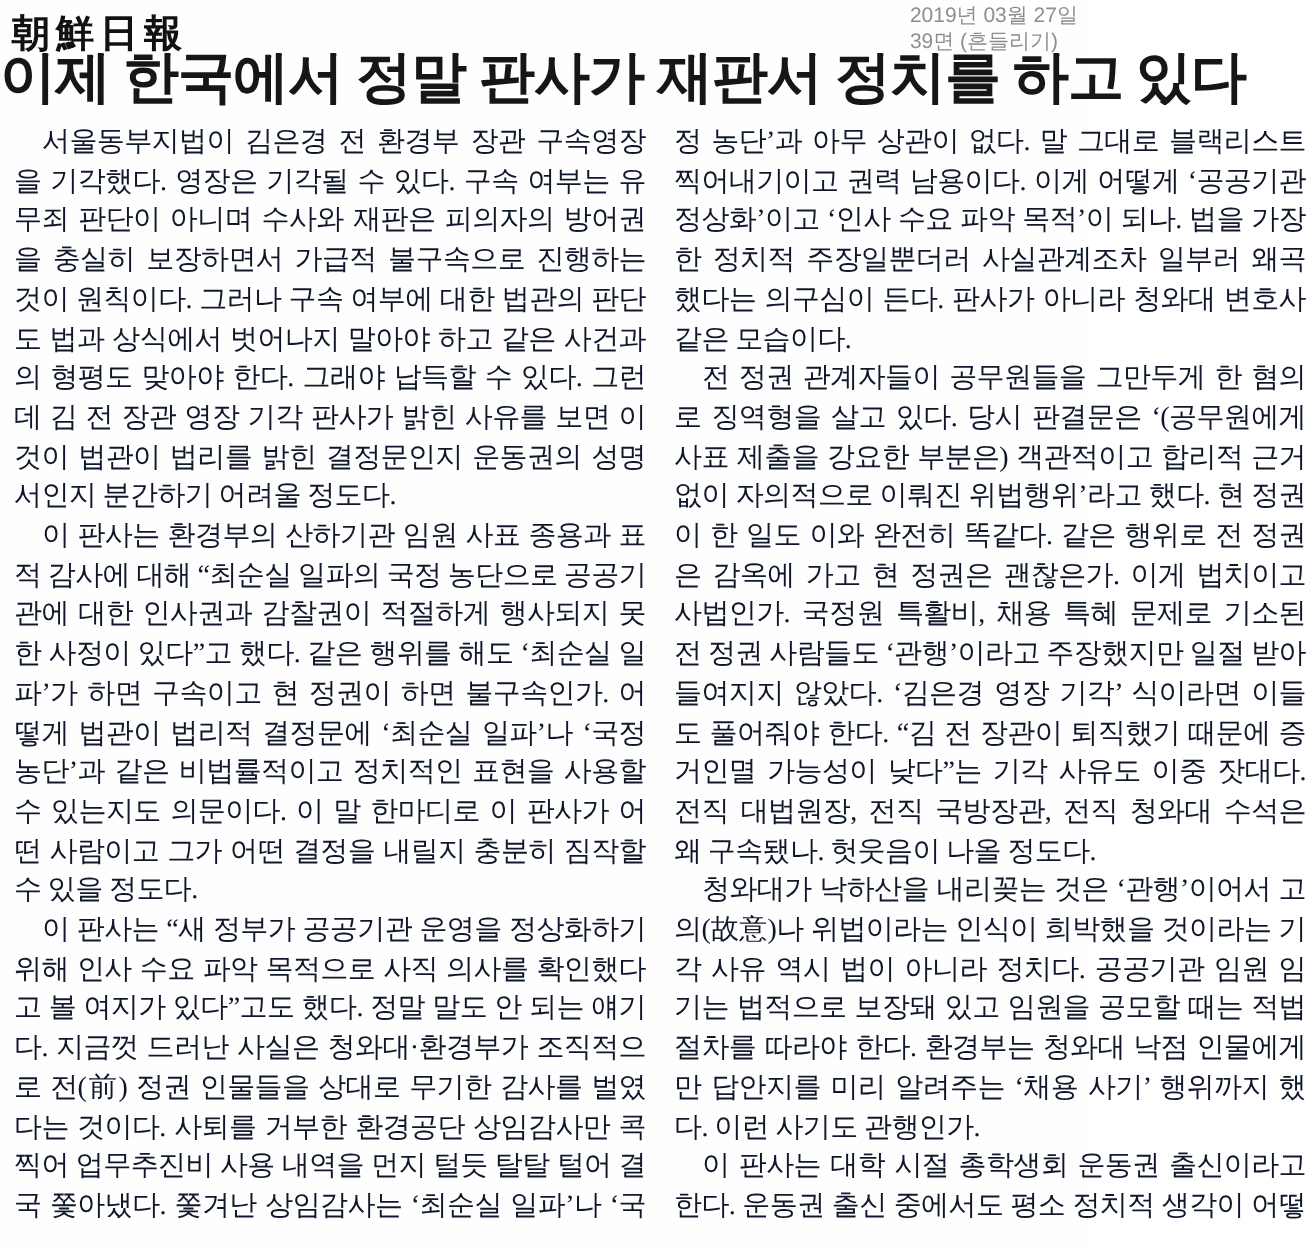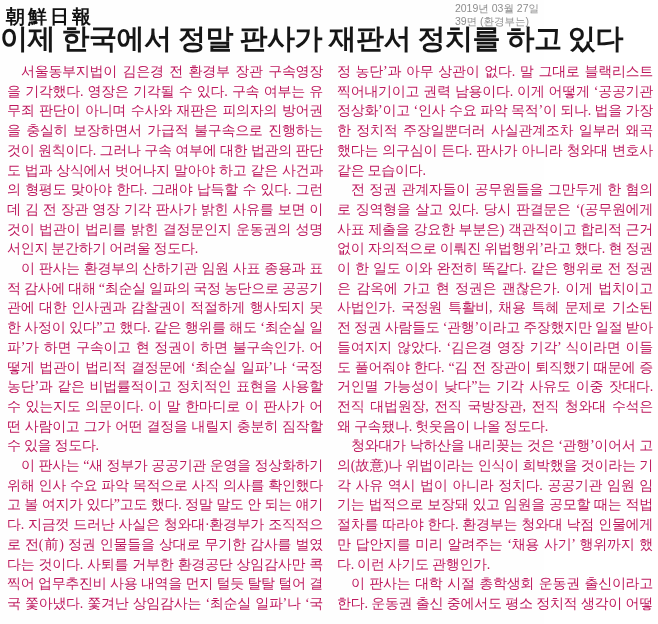--- a/index.html
+++ b/index.html
@@ -54,21 +54,21 @@
     position: absolute;
     top: 62px; left: 7px;
     width: 646px; height: 552px;
     column-count: 2;
     column-gap: 14px;
     column-fill: auto;
     text-align: justify;
     font-size: 14px;
     line-height: 19.7px;
     letter-spacing: -0.3px;
-    color: #be185d;
+    color: #0f172a;
     word-break: break-all;
     overflow: hidden;
   }
   .body-cols p {
     margin: 0;
     text-indent: 1em;
   }
   
   .size-note {
     position: absolute;
@@ -81,21 +81,21 @@
 </style>
 </head>
 <body>
 
 <div class="page">
 
   <header class="masthead">
     <div class="logo">朝鮮日報</div>
     <div class="dateblock">
       <div>2019년 03월 27일</div>
-      <div>39면 (환경부는)</div>
+      <div>39면 (흔들리기)</div>
     </div>
   </header>
 
   <h1 class="headline">이제 한국에서 정말 판사가 재판서 정치를 하고 있다</h1>
 
   <div class="body-cols">
     <p>서울동부지법이 김은경 전 환경부 장관 구속영장을 기각했다. 영장은 기각될 수 있다. 구속 여부는 유무죄 판단이 아니며 수사와 재판은 피의자의 방어권을 충실히 보장하면서 가급적 불구속으로 진행하는 것이 원칙이다. 그러나 구속 여부에 대한 법관의 판단도 법과 상식에서 벗어나지 말아야 하고 같은 사건과의 형평도 맞아야 한다. 그래야 납득할 수 있다. 그런데 김 전 장관 영장 기각 판사가 밝힌 사유를 보면 이것이 법관이 법리를 밝힌 결정문인지 운동권의 성명서인지 분간하기 어려울 정도다.</p>
     <p>이 판사는 환경부의 산하기관 임원 사표 종용과 표적 감사에 대해 “최순실 일파의 국정 농단으로 공공기관에 대한 인사권과 감찰권이 적절하게 행사되지 못한 사정이 있다”고 했다. 같은 행위를 해도 ‘최순실 일파’가 하면 구속이고 현 정권이 하면 불구속인가. 어떻게 법관이 법리적 결정문에 ‘최순실 일파’나 ‘국정 농단’과 같은 비법률적이고 정치적인 표현을 사용할 수 있는지도 의문이다. 이 말 한마디로 이 판사가 어떤 사람이고 그가 어떤 결정을 내릴지 충분히 짐작할 수 있을 정도다.</p>
     <p>이 판사는 “새 정부가 공공기관 운영을 정상화하기 위해 인사 수요 파악 목적으로 사직 의사를 확인했다고 볼 여지가 있다”고도 했다. 정말 말도 안 되는 얘기다. 지금껏 드러난 사실은 청와대·환경부가 조직적으로 전(前) 정권 인물들을 상대로 무기한 감사를 벌였다는 것이다. 사퇴를 거부한 환경공단 상임감사만 콕 찍어 업무추진비 사용 내역을 먼지 털듯 탈탈 털어 결국 쫓아냈다. 쫓겨난 상임감사는 ‘최순실 일파’나 ‘국정 농단’과 아무 상관이 없다. 말 그대로 블랙리스트 찍어내기이고 권력 남용이다. 이게 어떻게 ‘공공기관 정상화’이고 ‘인사 수요 파악 목적’이 되나. 법을 가장한 정치적 주장일뿐더러 사실관계조차 일부러 왜곡했다는 의구심이 든다. 판사가 아니라 청와대 변호사 같은 모습이다.</p>
     <p>전 정권 관계자들이 공무원들을 그만두게 한 혐의로 징역형을 살고 있다. 당시 판결문은 ‘(공무원에게 사표 제출을 강요한 부분은) 객관적이고 합리적 근거 없이 자의적으로 이뤄진 위법행위’라고 했다. 현 정권이 한 일도 이와 완전히 똑같다. 같은 행위로 전 정권은 감옥에 가고 현 정권은 괜찮은가. 이게 법치이고 사법인가. 국정원 특활비, 채용 특혜 문제로 기소된 전 정권 사람들도 ‘관행’이라고 주장했지만 일절 받아들여지지 않았다. ‘김은경 영장 기각’ 식이라면 이들도 풀어줘야 한다. “김 전 장관이 퇴직했기 때문에 증거인멸 가능성이 낮다”는 기각 사유도 이중 잣대다. 전직 대법원장, 전직 국방장관, 전직 청와대 수석은 왜 구속됐나. 헛웃음이 나올 정도다.</p>

